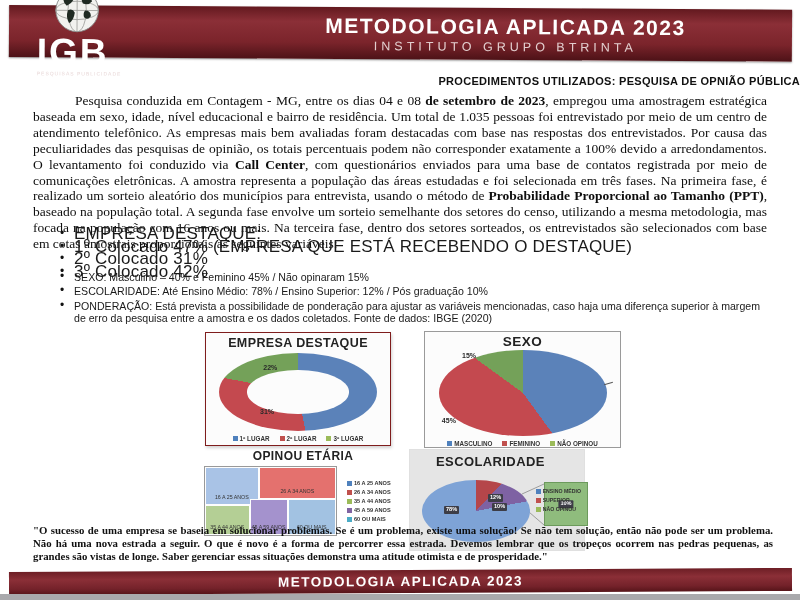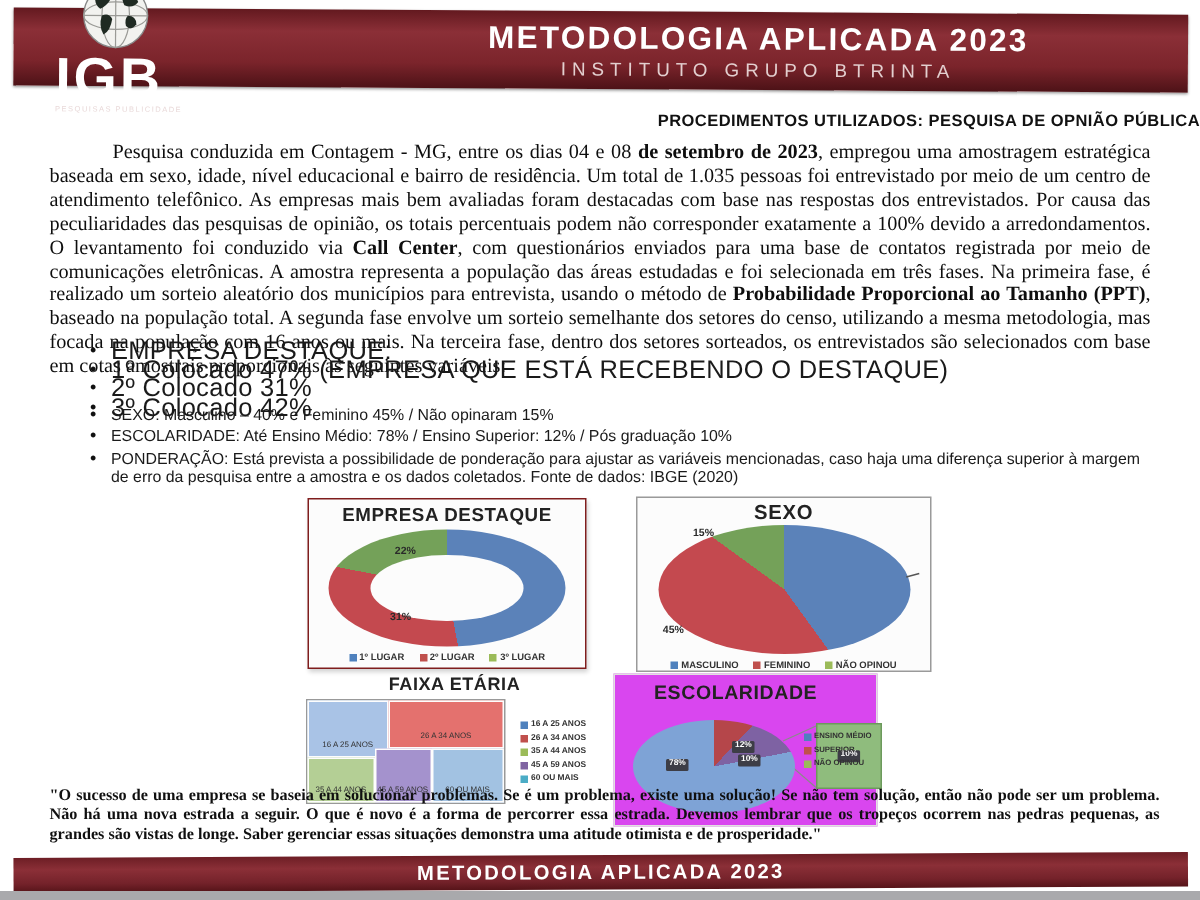--- a/index.html
+++ b/index.html
@@ -83,21 +83,21 @@
   .tm-label { font-size:5.3px; color:#333; text-align:center; line-height:1.15; padding-bottom:4px; }
   .tm-1 { left:0; top:0; width:41%; height:56%; background:#a9c3e6; }
   .tm-2 { left:41%; top:0; width:59%; height:47%; background:#e4716e; }
   .tm-3 { left:0; top:56%; width:34%; height:44%; background:#b4cf95; }
   .tm-4 { left:34%; top:47%; width:29%; height:53%; background:#a492cd; }
   .tm-5 { left:63%; top:47%; width:37%; height:53%; background:#a2c2e2; }
   .faixa-legend { display:flex; flex-direction:column; justify-content:center; gap:3px; margin-left:10px; }
   .faixa-legend .legend-item { font-size:5.6px; }
 
   
-  .card-esc { left:409px; top:449px; width:176px; height:102px; border:1px solid #e0e0e0; background:#d946ef; }
+  .card-esc { left:409px; top:449px; width:176px; height:102px; border:1px solid #e0e0e0; background:#e5e5e5; }
   .card-esc .card-title { font-size:13px; letter-spacing:.4px; text-align:left; margin:4px 0 0 26px; }
   .esc-pie {
     position:absolute; left:12px; top:30px; width:108px; height:62px; border-radius:50%;
     background:conic-gradient(#b5464a 0deg 43.2deg, #7e62a3 43.2deg 79.2deg, #7ea3d6 79.2deg 360deg);
   }
   .chip { position:absolute; background:#3d3d46; color:#fff; font-size:5.6px; font-weight:bold; padding:1px 2px; border-radius:1px; line-height:1; }
   .chip-78 { left:34px; top:56px; }
   .chip-12 { left:78px; top:44px; }
   .chip-10 { left:82px; top:53px; }
   .esc-callout { position:absolute; left:134px; top:32px; width:44px; height:44px; background:#8fbc7d; border:1px solid #6c9a5c; }
@@ -209,21 +209,21 @@
           <span>FEMININO</span>
         </span>
       <span class="legend-item">
           <span class="swatch" style="background:#9bbb59"></span>
           <span>NÃO OPINOU</span>
         </span>
     </div>
   </div>
 
   <div class="card card-faixa">
-    <div class="card-title">FAIXA ETÁRIA</div>
+    <div class="card-title">OPINOU ETÁRIA</div>
     <div class="faixa-body">
       <div class="treemap">
         <div class="tm-block tm-1">
             <span class="tm-label">16 A 25 ANOS</span>
           </div>
         <div class="tm-block tm-2">
             <span class="tm-label">26 A 34 ANOS</span>
           </div>
         <div class="tm-block tm-3">
             <span class="tm-label">35 A 44 ANOS</span>

